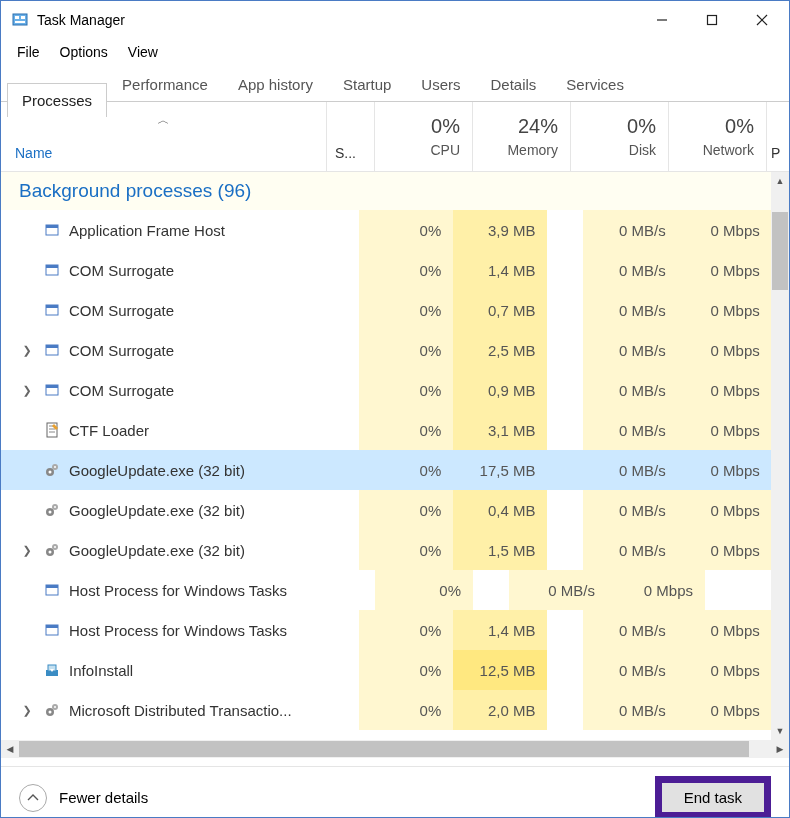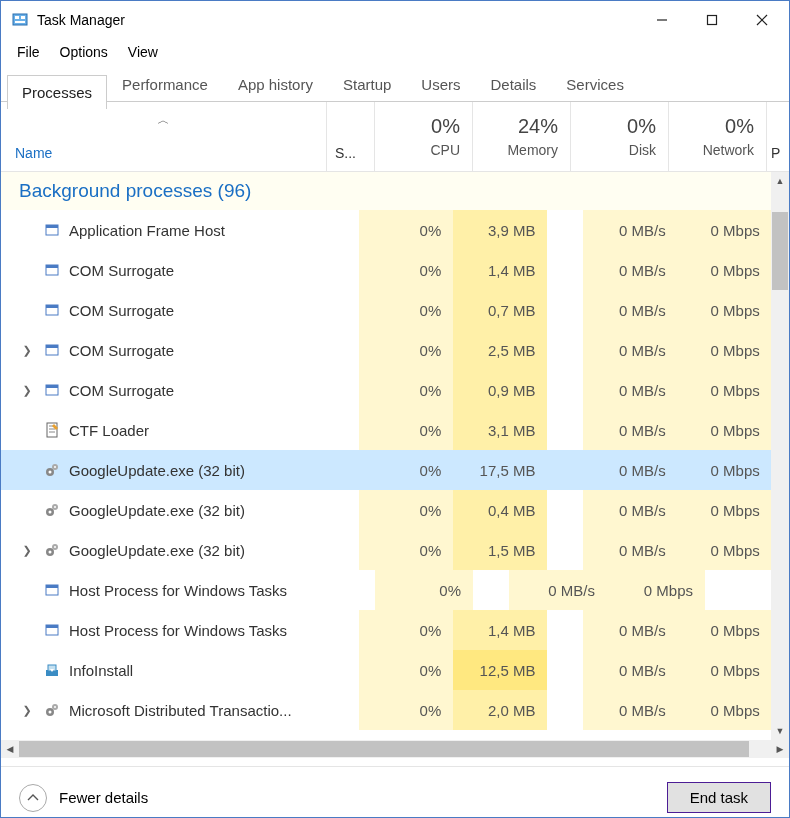--- a/index.html
+++ b/index.html
@@ -9,21 +9,21 @@
     .titlebar-icon { width: 18px; height: 18px; margin-right: 8px; display: inline-flex; align-items: center; justify-content: center; }
     .titlebar-title { font-size: 14px; flex: 1; }
     .titlebar-controls { display: flex; }
     .titlebar-btn { width: 50px; height: 32px; display: flex; align-items: center; justify-content: center; cursor: default; }
     
     .menubar { height: 26px; display: flex; align-items: center; padding: 0 6px; }
     .menu-item { padding: 3px 10px; font-size: 14px; cursor: default; }
     
     .tabs { display: flex; border-bottom: 1px solid #ccc; padding: 0 6px; margin-top: 2px; }
     .tab { padding: 8px 14px; font-size: 15px; color: #555; cursor: default; border: 1px solid transparent; border-bottom: none; }
-    .tab.active { border-color: #ccc; background: #fff; position: relative; top: 8px; color: #222; }
+    .tab.active { border-color: #ccc; background: #fff; position: relative; top: 16px; color: #222; }
     
     .column-headers { display: flex; height: 70px; border-bottom: 1px solid #e5e5e5; }
     .col-name { width: 326px; display: flex; flex-direction: column; justify-content: space-between; border-right: 1px solid #e5e5e5; }
     .col-name-sort { text-align: center; padding-top: 10px; font-size: 12px; color: #555; }
     .col-name-label { padding: 0 0 10px 14px; font-size: 14px; color: #1a6fc4; }
     .col-status { width: 48px; border-right: 1px solid #e5e5e5; display: flex; align-items: flex-end; padding: 0 0 10px 8px; font-size: 14px; color: #333; }
     .col-metric { width: 98px; border-right: 1px solid #e5e5e5; display: flex; flex-direction: column; justify-content: center; align-items: flex-end; padding-right: 12px; }
     .col-metric-pct { font-size: 20px; color: #444; }
     .col-metric-label { font-size: 14px; color: #555; margin-top: 4px; }
     .col-p { width: 18px; display:flex; align-items:flex-end; padding:0 0 10px 4px; font-size:14px; color:#333; overflow:hidden;}
@@ -54,21 +54,21 @@
     .vscroll-thumb { position: absolute; top: 40px; left: 1px; width: 16px; height: 78px; background: #c2c2c2; }
     
     .hscroll { height: 18px; background: #f0f0f0; display: flex; align-items: center; }
     .hscroll-btn { width: 18px; height: 18px; display:flex; align-items:center; justify-content:center; font-size:9px; color:#555; }
     .hscroll-track { flex: 1; position: relative; height: 100%; }
     .hscroll-thumb { position: absolute; left: 0; top: 1px; height: 16px; width: 730px; background: #c2c2c2; }
     
     .footer { height: 62px; display: flex; align-items: center; justify-content: space-between; padding: 0 18px; border-top: 1px solid #e5e5e5; margin-top: 8px; }
     .fewer-details { display: flex; align-items: center; gap: 12px; font-size: 15px; cursor: default; }
     .fewer-circle { width: 28px; height: 28px; border: 1px solid #aaa; border-radius: 50%; display: flex; align-items: center; justify-content: center; }
-    .end-task-btn { padding: 6px 22px; font-size: 15px; background: #e1e1e1; border: 1px solid #4c1d95; cursor: default; }
+    .end-task-btn { padding: 6px 22px; font-size: 15px; background: #e1e1e1; border: 7px solid #4c1d95; cursor: default; }
     
     svg { display: block; }
   </style>
 </head>
 <body>
 
 <div class="titlebar">
   <span class="titlebar-icon">
     <svg width="16" height="16" viewBox="0 0 16 16">
         <rect x="1" y="2" width="14" height="11" fill="#6ab0e8" stroke="#2a6fb0"></rect>

